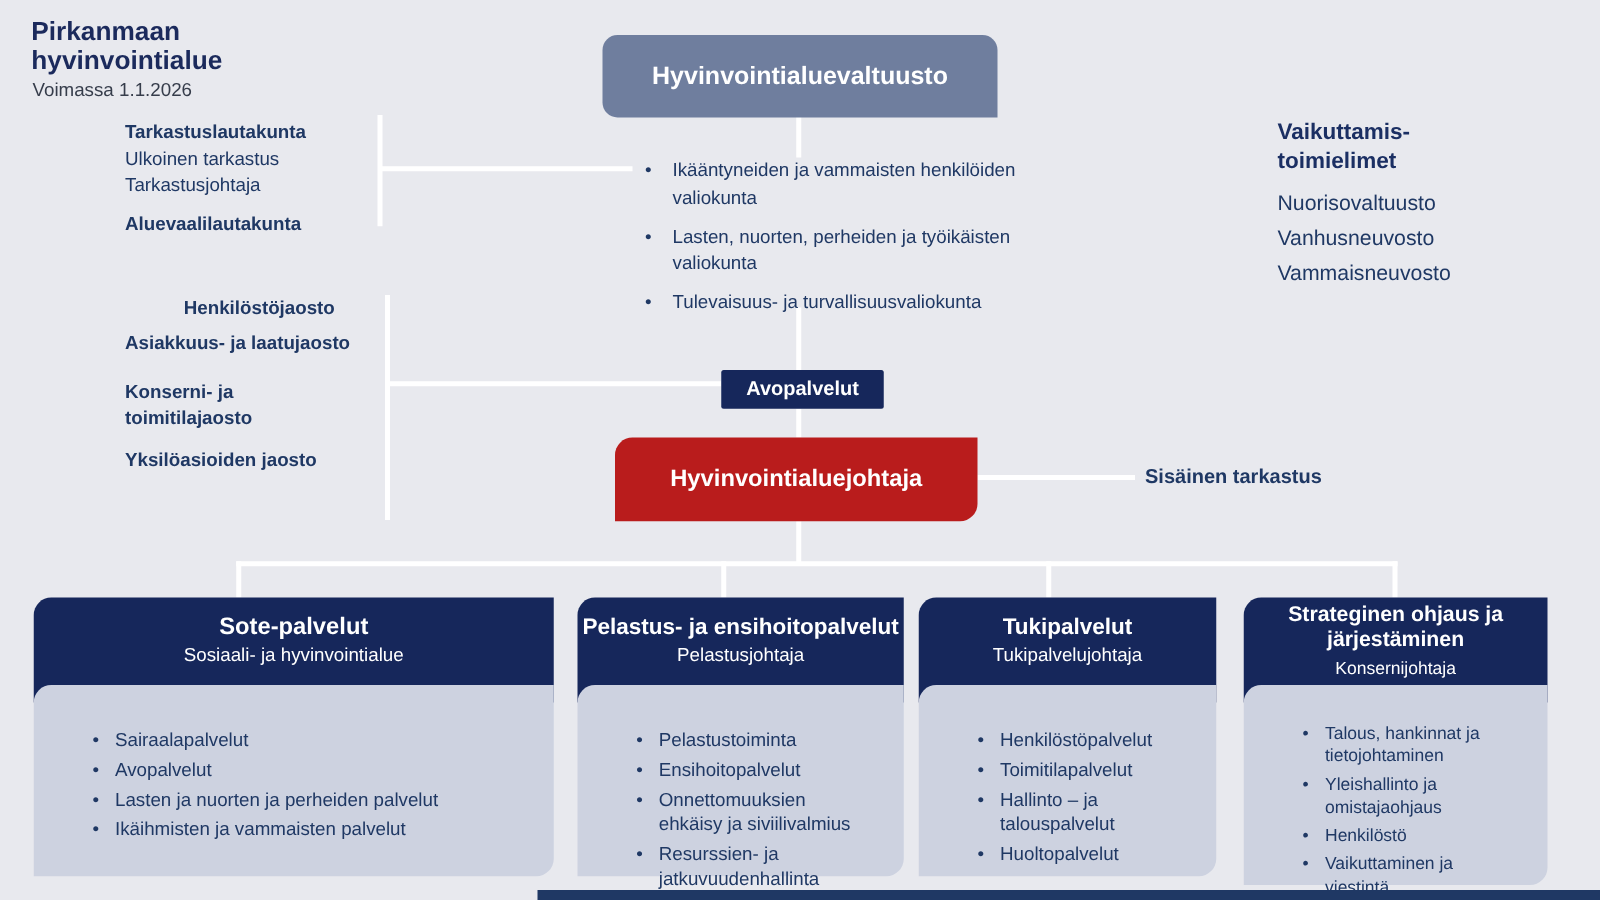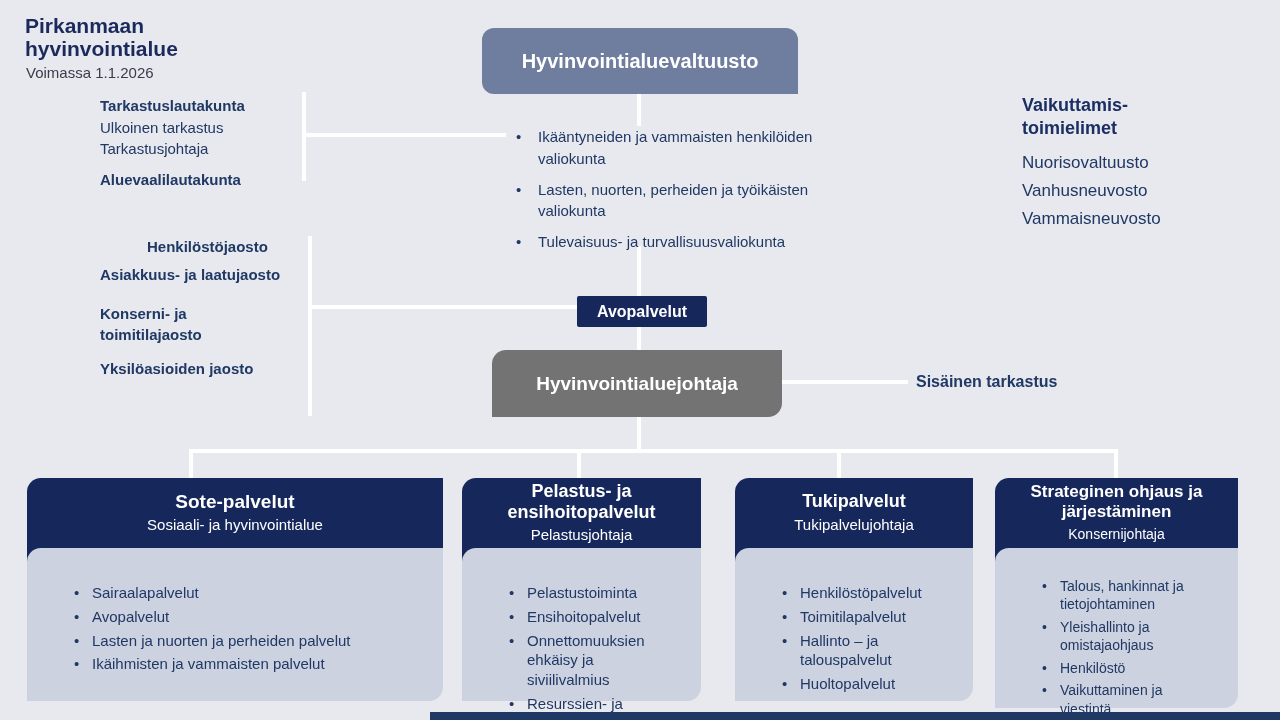--- a/index.html
+++ b/index.html
@@ -17,21 +17,21 @@
   .logo{left:25px;top:14px;font-size:21px;font-weight:bold;color:#1b2a5c;line-height:1.1;}
   .validity{left:26px;top:64px;font-size:15px;color:#363d4b;}
 
   
   .line{background:#ffffff;}
 
   
   .box{display:flex;align-items:center;justify-content:center;text-align:center;color:#fff;font-weight:bold;}
   .council{left:482px;top:28px;width:316px;height:66px;background:#6f7e9e;border-radius:12px 12px 0 12px;font-size:20px;}
   .board{left:577px;top:296px;width:130px;height:31px;background:#16275b;border-radius:2px;font-size:16px;}
-  .director{left:492px;top:350px;width:290px;height:67px;background:#737373;border-radius:14px 0 14px 0;font-size:19px;}
+  .director{left:492px;top:350px;width:290px;height:67px;background:#b91c1c;border-radius:14px 0 14px 0;font-size:19px;}
 
   
   .sideitem{font-size:15px;color:#1f3864;}
   .lbl-internal{left:916px;top:373px;font-size:16px;font-weight:bold;}
 
   .influence{left:1022px;top:94px;width:230px;}
   .influence .title{font-size:18px;font-weight:bold;line-height:1.3;color:#1b2f63;}
   .influence ul{list-style:none;margin:8px 0 0 0;padding:0;}
   .influence li{font-size:17px;line-height:28px;color:#1f3864;}
 
@@ -45,21 +45,21 @@
   .card-header{position:absolute;left:0;right:0;top:0;height:84px;background:#16275b;border-radius:14px 0 0 0;
     display:flex;flex-direction:column;align-items:center;justify-content:center;padding-bottom:16px;box-sizing:border-box;
     text-align:center;color:#fff;}
   .card-title{font-weight:bold;font-size:19px;line-height:1.15;}
   .card-sub{font-size:15px;margin-top:4px;}
   .card-body{position:absolute;left:0;right:0;top:70px;bottom:0;background:#cdd2e0;border-radius:14px 0 14px 0;box-sizing:border-box;}
   .card-body ul{list-style:none;margin:17px;padding:18px 10px 0 28px;}
   .card-body li{position:relative;padding-left:20px;margin-bottom:4px;font-size:15px;line-height:1.32;}
   .card-body li::before{content:"\2022";position:absolute;left:2px;}
   .card1{left:27px;top:478px;width:416px;height:223px;}
-  .card2{left:462px;top:478px;width:239px;height:223px;}
+  .card2{left:462px;top:478px;width:261px;height:223px;}
   .card3{left:735px;top:478px;width:238px;height:223px;}
   .card4{left:995px;top:478px;width:243px;height:230px;}
   .card2 .card-title{font-size:18px;}
   .card3 .card-title{font-size:18px;}
   .card4 .card-title{font-size:17px;}
   .card4 .card-sub{font-size:14px;}
   .card4 .card-body ul{padding-top:12px;}
   .card4 .card-body li{font-size:14px;}
 
   .bottombar{left:430px;top:712px;width:850px;height:8px;background:#1f3864;}

